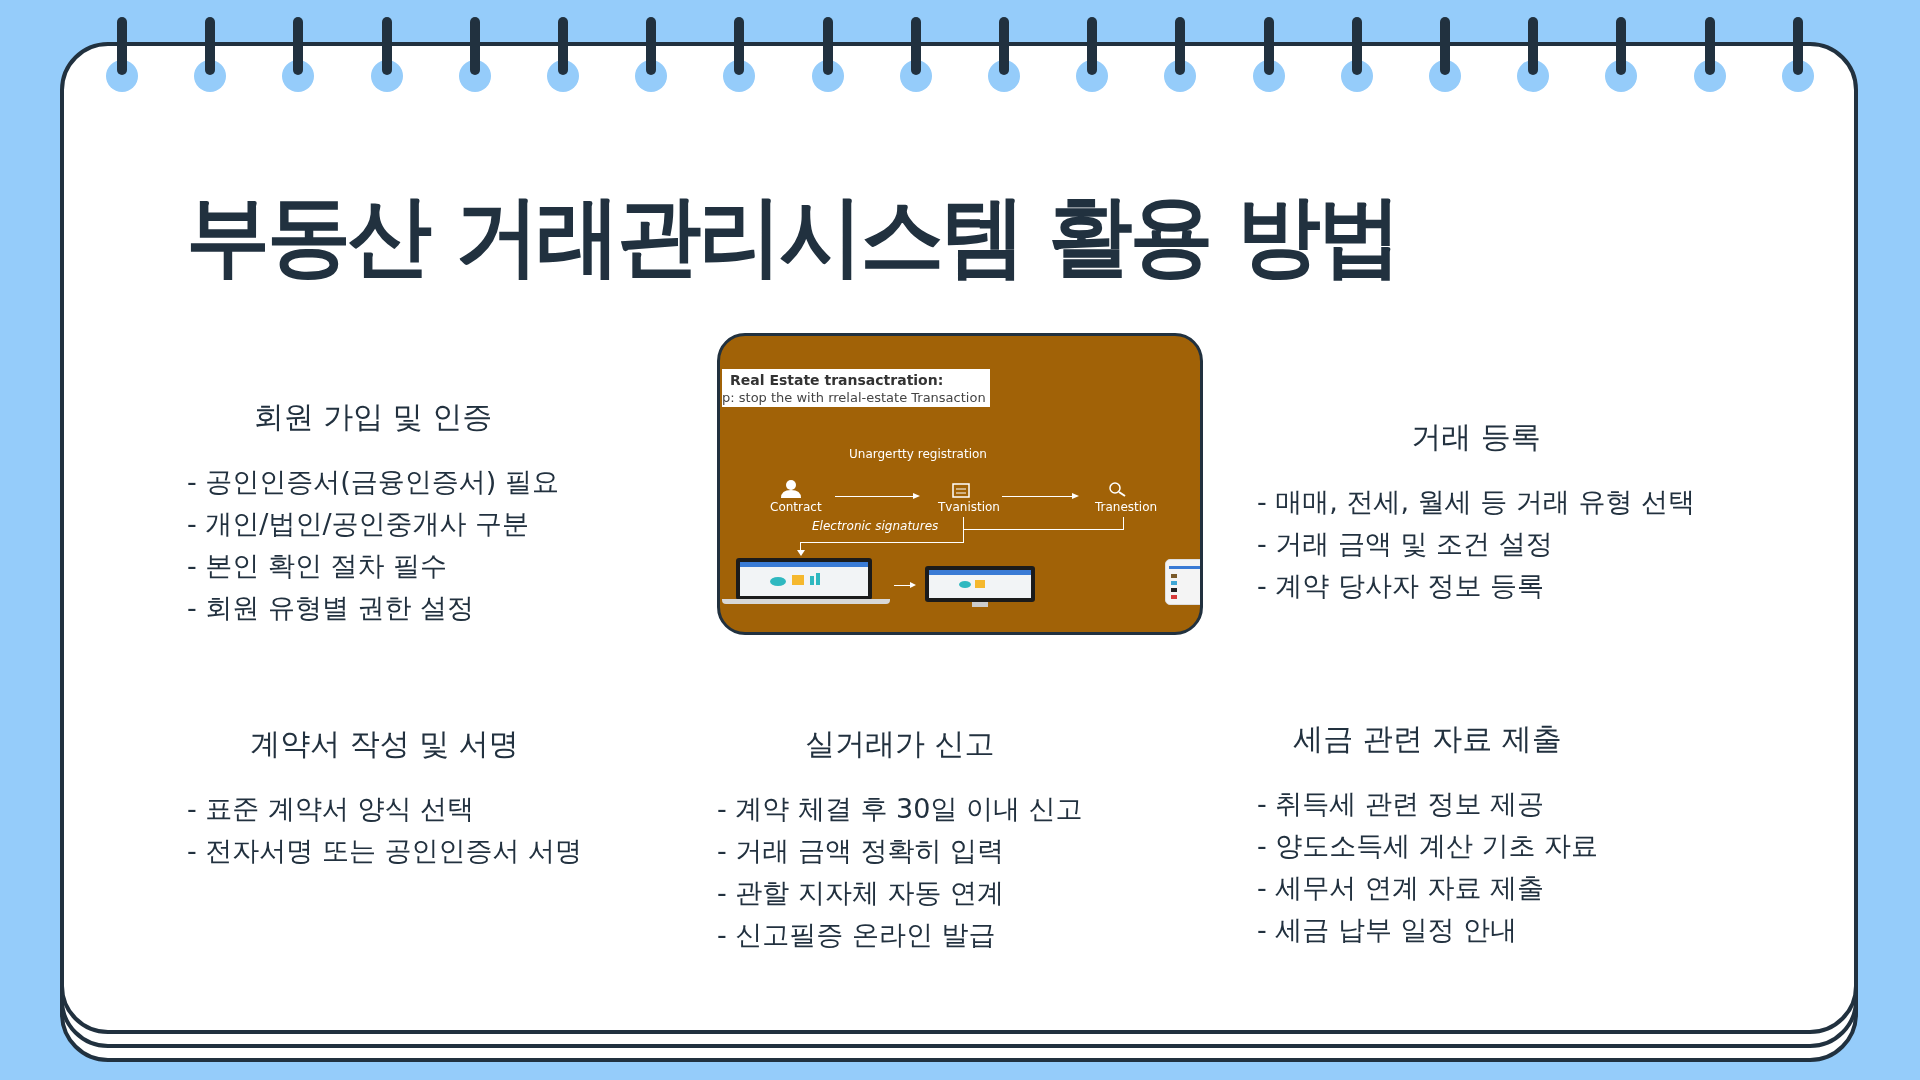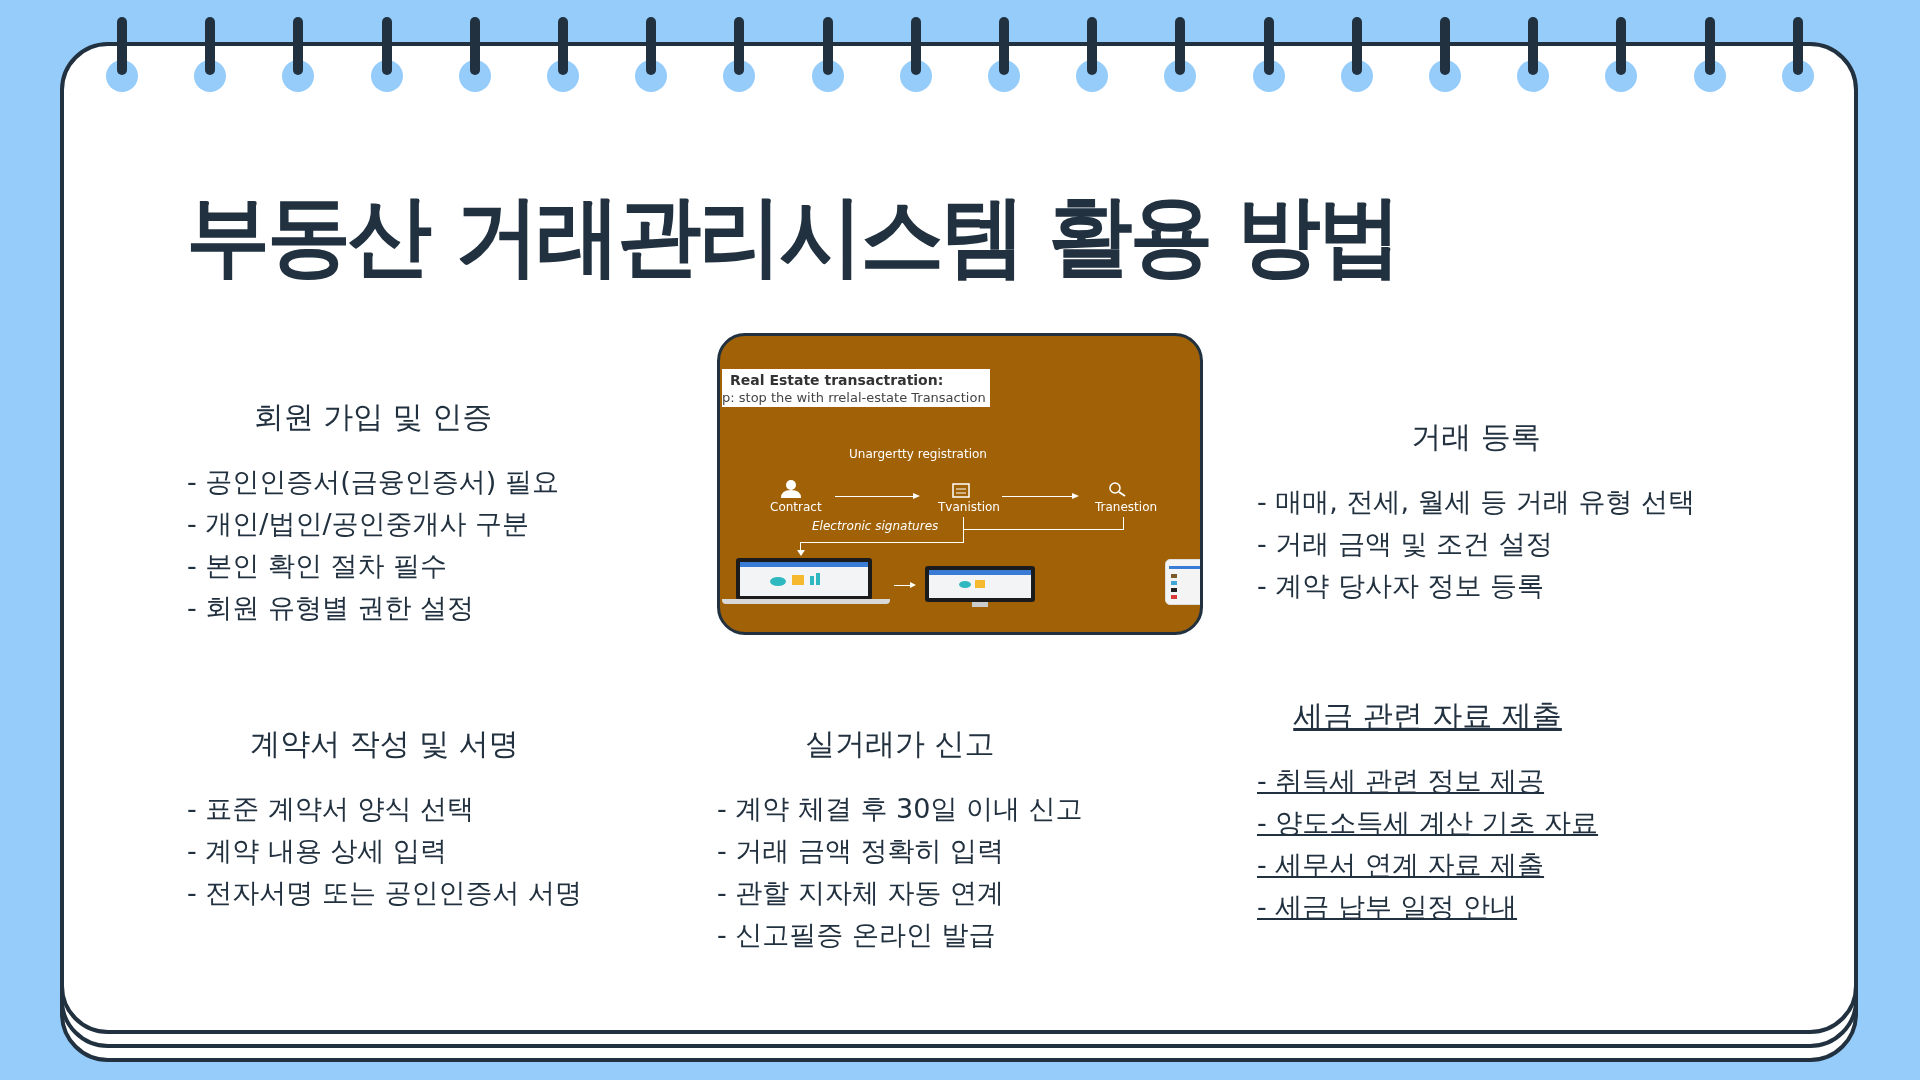--- a/index.html
+++ b/index.html
@@ -136,36 +136,35 @@
     <li>- 매매, 전세, 월세 등 거래 유형 선택</li>
     <li>- 거래 금액 및 조건 설정</li>
     <li>- 계약 당사자 정보 등록</li>
   </ul>
 </div>
 
 <div class="section" style="left:187px; top:726px;">
   <h2>계약서 작성 및 서명</h2>
   <ul>
     <li>- 표준 계약서 양식 선택</li>
-    <li>- 계약 내용 상세 입력</li>
     <li>- 전자서명 또는 공인인증서 서명</li>
   </ul>
 </div>
 
 <div class="section" style="left:717px; top:726px;">
   <h2>실거래가 신고</h2>
   <ul>
     <li>- 계약 체결 후 30일 이내 신고</li>
     <li>- 거래 금액 정확히 입력</li>
     <li>- 관할 지자체 자동 연계</li>
     <li>- 신고필증 온라인 발급</li>
   </ul>
 </div>
 
-<div class="section" style="left:1257px; top:698px;text-decoration:underline;">
+<div class="section" style="left:1257px; top:721px;">
   <h2>세금 관련 자료 제출</h2>
   <ul>
     <li>- 취득세 관련 정보 제공</li>
     <li>- 양도소득세 계산 기초 자료</li>
     <li>- 세무서 연계 자료 제출</li>
     <li>- 세금 납부 일정 안내</li>
   </ul>
 </div>
 
 <div class="diagram">

